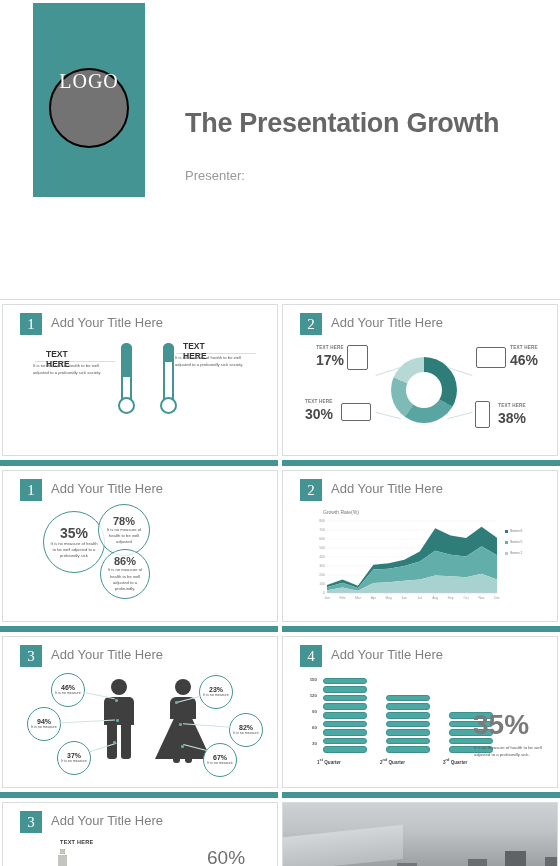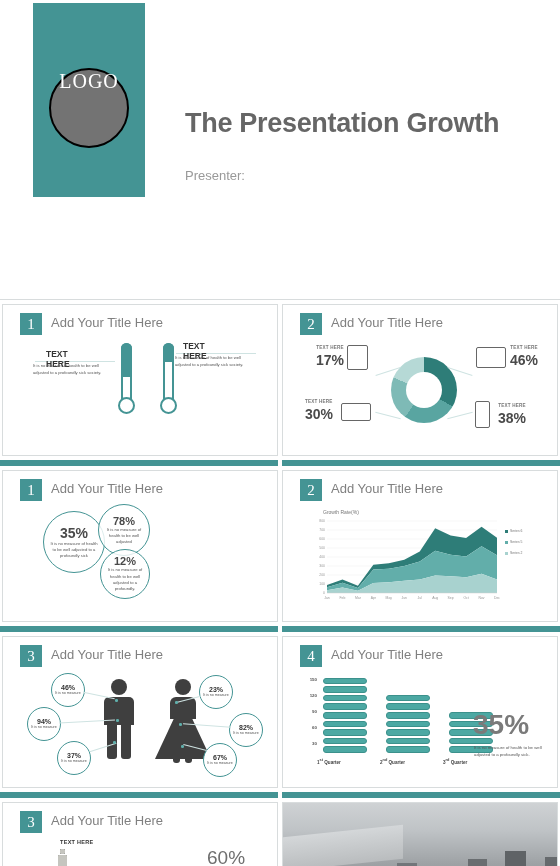--- a/index.html
+++ b/index.html
@@ -260,21 +260,21 @@
           <div class="bub-num" style="font-size:14px;">35%</div>
           <div class="bub-txt">It is no measure of health to be well adjusted to a profoundly sick</div>
         </div>
 
         <div class="bubble" style="left:95px; top:33px; width:52px; height:52px;">
           <div class="bub-num" style="font-size:11px;">78%</div>
           <div class="bub-txt">It is no measure of health to be well adjusted</div>
         </div>
 
         <div class="bubble" style="left:97px; top:78px; width:50px; height:50px;">
-          <div class="bub-num" style="font-size:11px;">12%</div>
+          <div class="bub-num" style="font-size:11px;">86%</div>
           <div class="bub-txt">It is no measure of health to be well adjusted to a profoundly.</div>
         </div>
 
       </div>
 
       <div class="slide">
         <div class="num-badge">2</div>
         <div class="slide-title">Add Your Title Here</div>
 
         <div class="chart-title">Growth Rate(%)</div>

